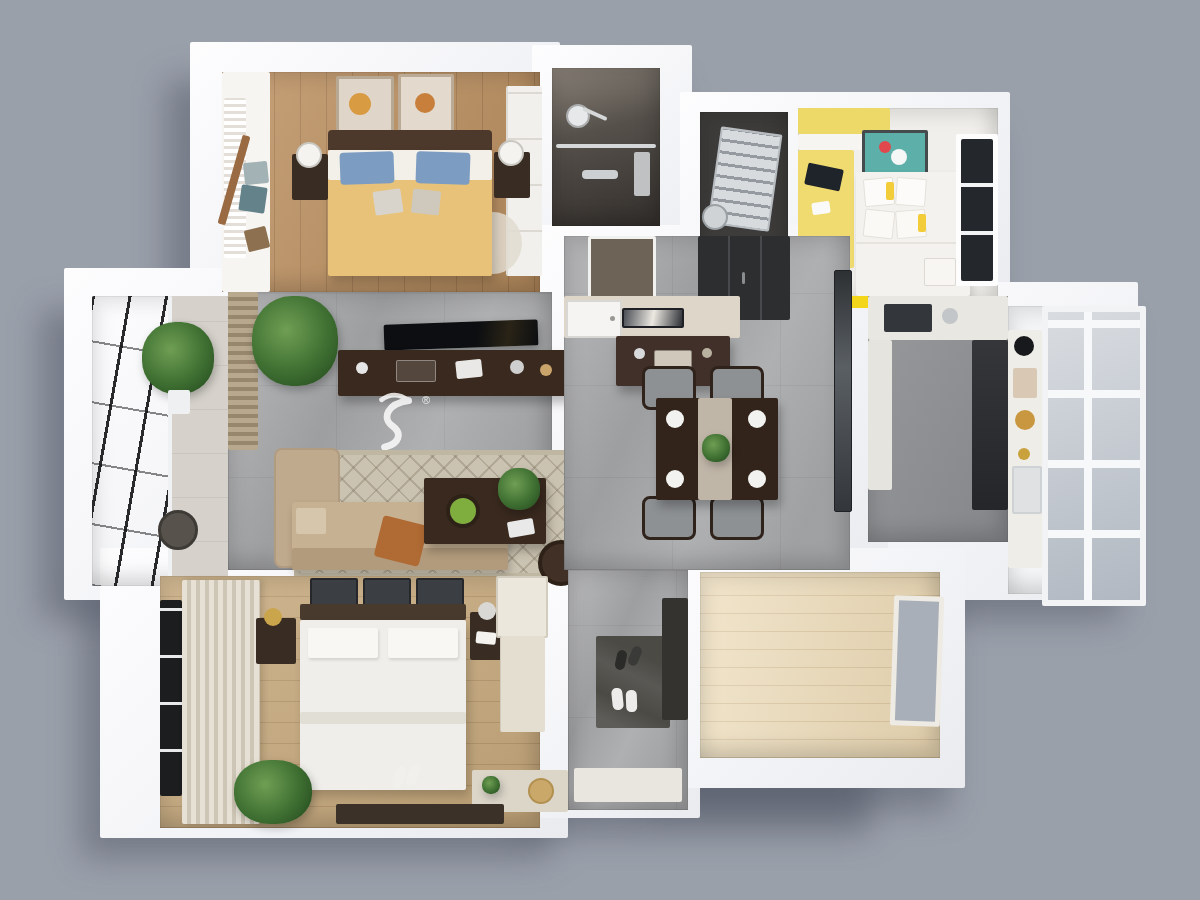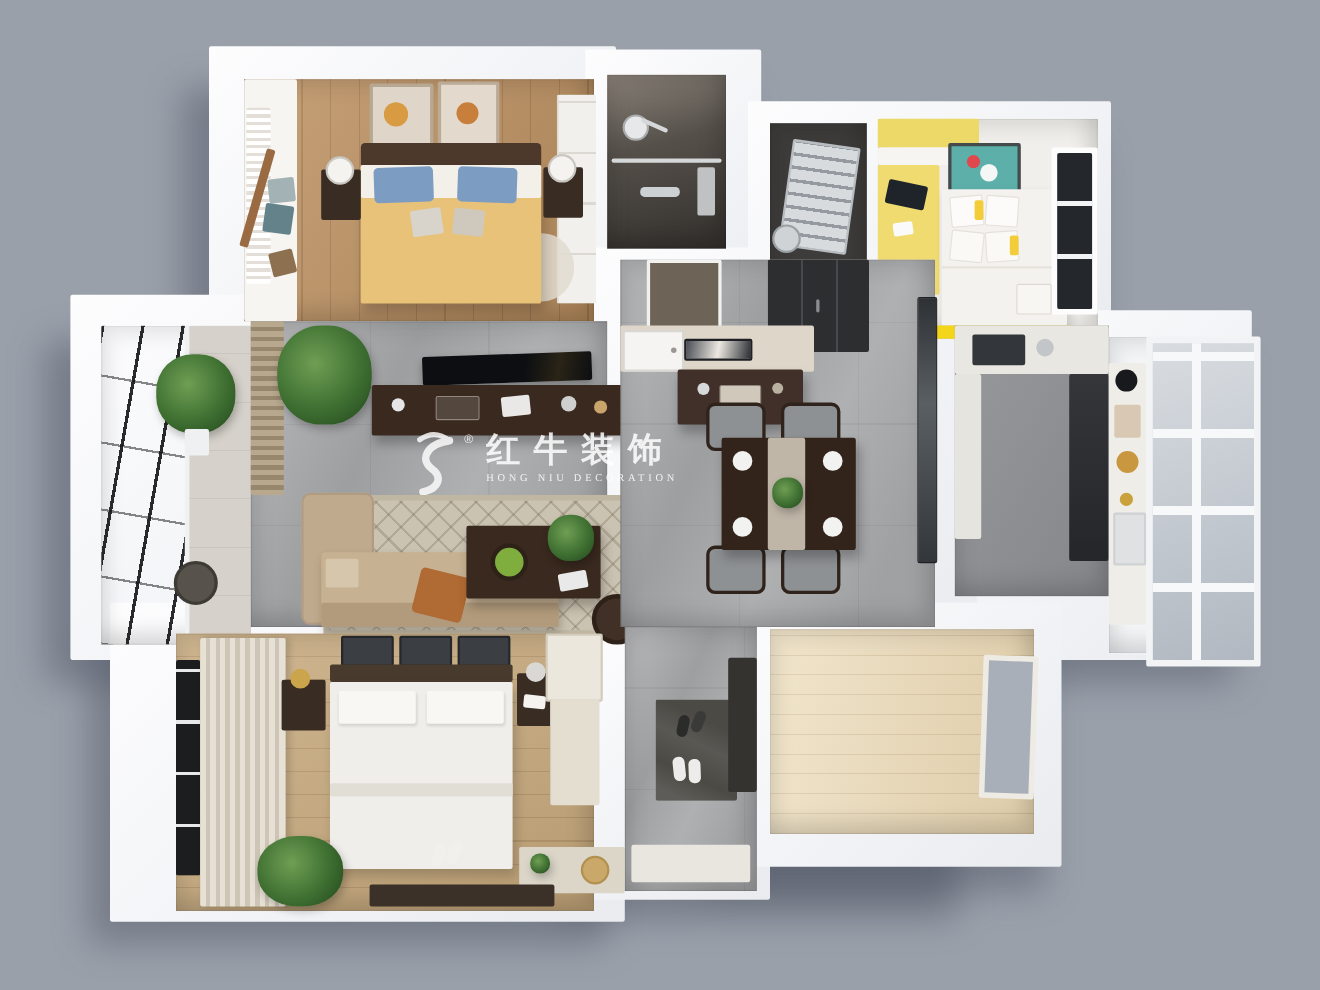--- a/index.html
+++ b/index.html
@@ -249,19 +249,15 @@
   </div>
 
   <div class="watermark">
     <div style="position:relative;width:58px;height:58px;">
       <svg width="58" height="58" viewBox="0 0 60 60" style="opacity:.82;">
         <path d="M12 8 Q26 -2 40 9" fill="none" stroke="#ffffff" stroke-width="5" stroke-linecap="round"></path>
         <path d="M40 9 C18 12 12 27 23 35 C34 43 30 54 15 57" fill="none" stroke="#ffffff" stroke-width="7" stroke-linecap="round"></path>
       </svg>
       <span class="wm-reg">®</span>
     </div>
-    <div class="wm-text">
-      <div class="wm-cn">红牛装饰</div>
-      <div class="wm-en">HONG NIU DECORATION</div>
-    </div>
   </div>
 
 </div>
 
 </body></html>

